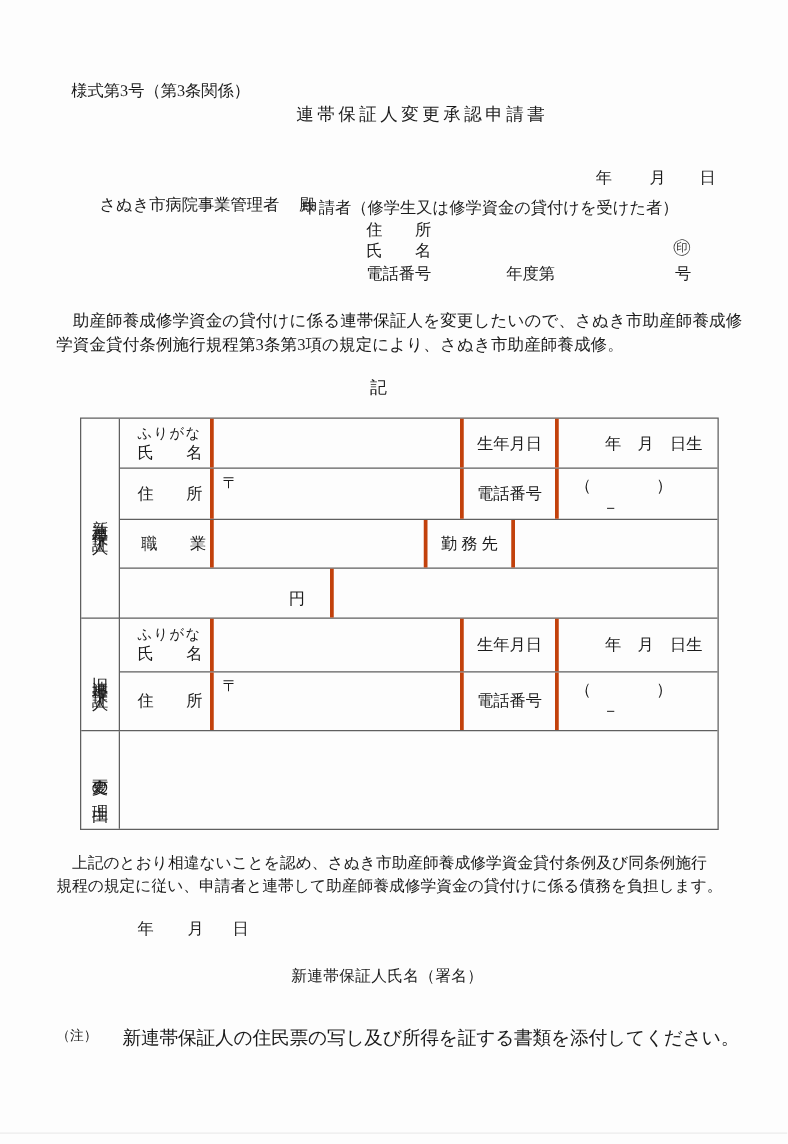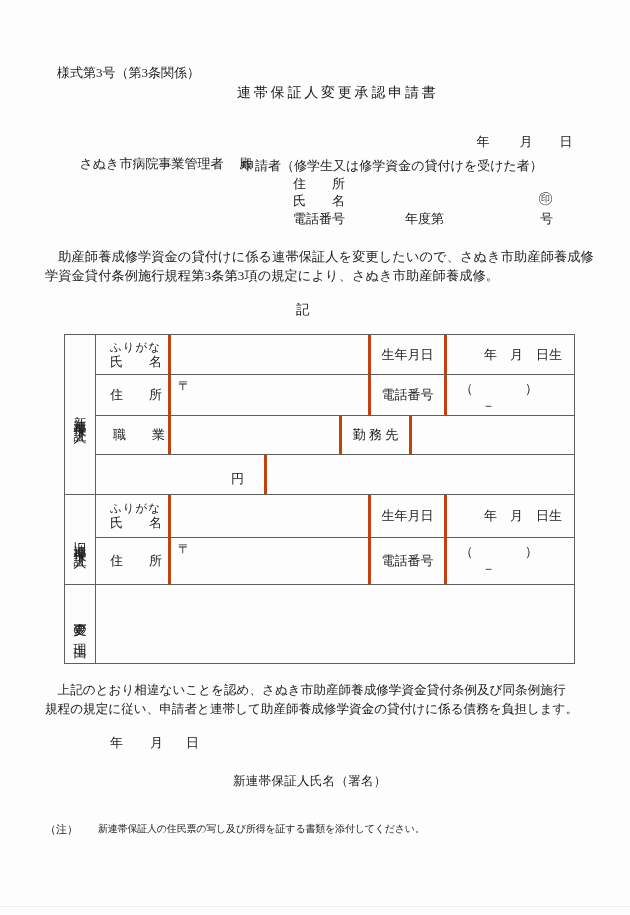--- a/index.html
+++ b/index.html
@@ -66,21 +66,21 @@
   .phone-dash{padding-left:22px;display:block;line-height:1;}
   .yen{position:absolute;right:20px;bottom:6px;}
   .reason-cell{flex:1;}
   
   .close-l1{left:45px;top:683px;font-size:12.6px;}
   .close-l2{left:45px;top:702px;font-size:12.6px;}
   .date-bottom{top:736px;font-size:13px;}
   .db-y{left:110px;} .db-m{left:150px;} .db-d{left:186px;}
   .signature{left:233px;top:774px;font-size:12.5px;letter-spacing:0.3px;}
   .note-prefix{left:45px;top:823px;font-size:11px;}
-  .note-text{left:98px;top:823px;font-size:10px;letter-spacing:-0.2px;}
+  .note-text{left:98px;top:823px;font-size:15px;letter-spacing:-0.2px;}
   .page-edge{position:absolute;left:0;top:906px;width:630px;height:1px;background:#ececec;}
 </style>
 </head>
 <body>
 
 <div class="abs form-number">様式第3号（第3条関係）</div>
 <div class="abs doc-title">連帯保証人変更承認申請書</div>
 
 <div class="abs date-top">
   <span>年</span><span class="m">月</span><span class="d">日</span>

